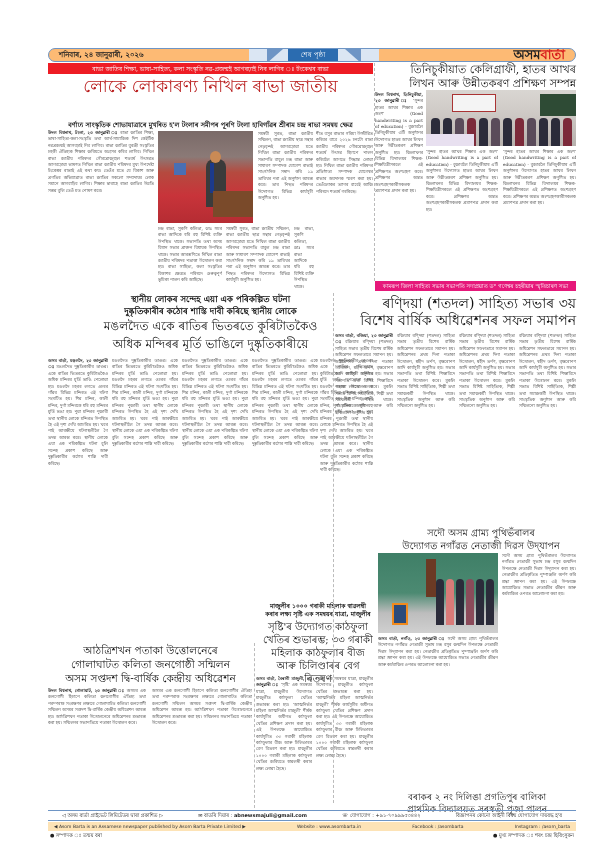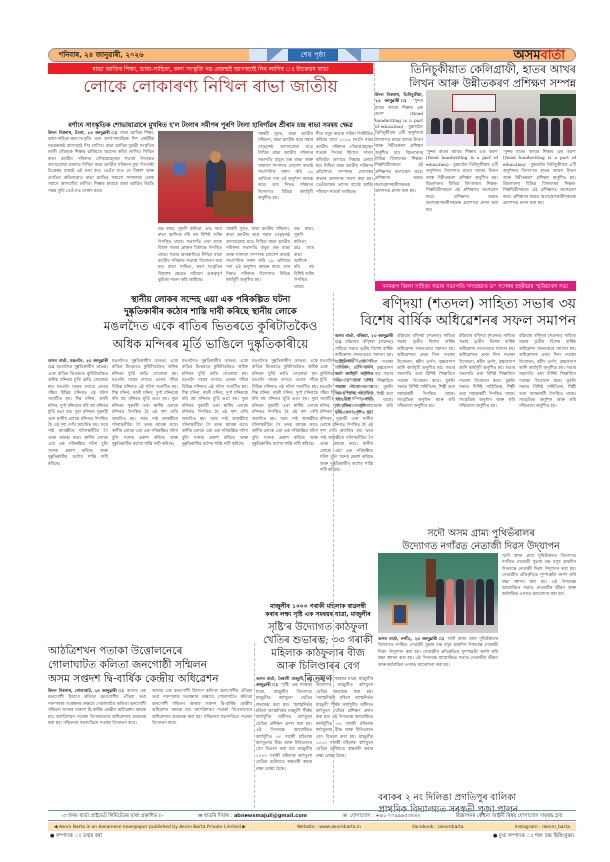--- a/index.html
+++ b/index.html
@@ -29,21 +29,21 @@
   .photo-main { left: 110px; top: 83px; width: 95px; height: 92px; background: linear-gradient(180deg, #7a6a68 0%, #8b7a77 28%, #b54a3f 45%, #c8343a 70%, #b52c33 100%); }
   .photo-main .podium { position: absolute; right: 0; bottom: 6px; width: 40px; height: 26px; background: #7a4a2a; }
   .photo-main .person { position: absolute; left: 48px; top: 28px; width: 20px; height: 48px; background: #3b3b3b; border-radius: 8px 8px 0 0; }
   .photo-main .head { position: absolute; left: 52px; top: 20px; width: 11px; height: 12px; background: #c98a55; border-radius: 50%; }
   .photo-main .scarf { position: absolute; left: 52px; top: 32px; width: 4px; height: 30px; background: #1c3a8a; }
   .photo-main .screen { position: absolute; left: 16px; top: 32px; width: 12px; height: 12px; background: #4a6fb3; }
 
   .local-head1 { position: absolute; left: 0; top: 245px; width: 325px; text-align: center; font-size: 8.5px; font-weight: bold; line-height: 12px; }
   .local-head2 { position: absolute; left: 0; top: 269px; width: 325px; text-align: center; font-family: "DejaVu Serif", serif; font-size: 12px; line-height: 18px; }
 
-  .fag-head { position: absolute; left: 0; top: 595px; width: 205px; text-align: left; font-family: "DejaVu Serif", serif; font-size: 10.5px; line-height: 14px; }
+  .fag-head { position: absolute; left: 0; top: 595px; width: 205px; text-align: center; font-family: "DejaVu Serif", serif; font-size: 10.5px; line-height: 14px; }
   .kath-head1 { position: absolute; left: 215px; top: 554px; width: 110px; text-align: center; font-size: 6px; font-weight: bold; line-height: 8px; }
   .kath-head2 { position: absolute; left: 215px; top: 572px; width: 110px; text-align: center; font-family: "DejaVu Serif", serif; font-size: 10px; line-height: 13px; }
 
   
   .right-head { position: absolute; left: 327px; top: 15px; width: 201px; font-family: "DejaVu Serif", serif; font-size: 11px; line-height: 14px; text-align: right; }
   .photo-right { left: 378px; top: 42px; width: 150px; height: 56px; background: linear-gradient(180deg, #d9d6d2 0%, #cfcac6 40%, #b7b1ad 100%); }
   .photo-right .board { position: absolute; left: 26px; top: 4px; width: 44px; height: 18px; background: #f4f4f4; border: 1px solid #a33; }
   .photo-right .chalk { position: absolute; right: 0; top: 4px; width: 36px; height: 22px; background: #2e4b35; }
   .photo-right .ppl { position: absolute; left: 0; bottom: 0; width: 100%; height: 32px; display: flex; justify-content: space-around; align-items: flex-end; padding: 0 3px; }
   .photo-right .ppl i { display: block; width: 9px; height: 28px; background: #2b2b3a; border-radius: 4px 4px 0 0; }
@@ -56,21 +56,21 @@
 
   .netaji-head { position: absolute; left: 338px; top: 478px; width: 190px; text-align: center; font-family: "DejaVu Serif", serif; font-size: 9.5px; line-height: 13px; }
   .photo-netaji { left: 330px; top: 505px; width: 120px; height: 80px; background: linear-gradient(180deg, #3f7f67 0%, #4c8a72 50%, #bdbdbd 75%, #d0d0d0 100%); }
   .photo-netaji .door { position: absolute; left: 48px; top: 6px; width: 10px; height: 38px; background: #6b3a24; }
   .photo-netaji .portrait { position: absolute; left: 14px; top: 50px; width: 16px; height: 22px; background: #2c4b7a; border: 2px solid #f08a1c; }
   .photo-netaji .ppl { position: absolute; left: 58px; top: 22px; width: 60px; height: 50px; display: flex; gap: 2px; align-items: flex-end; }
   .photo-netaji .ppl i { display: block; width: 8px; height: 46px; background: #2b2b3a; border-radius: 4px 4px 0 0; }
   .photo-netaji .ppl i:nth-child(2) { background: #d97a78; }
   .photo-netaji .ppl i:nth-child(4) { background: #8b4b5a; }
 
-  .barak-head { position: absolute; left: 330px; top: 743px; width: 198px; text-align: left; font-family: "DejaVu Serif", serif; font-size: 9px; line-height: 12px; }
+  .barak-head { position: absolute; left: 330px; top: 743px; width: 198px; text-align: center; font-family: "DejaVu Serif", serif; font-size: 9px; line-height: 12px; }
 
   .vrule { position: absolute; width: 0; border-left: 1px dashed #bbb; }
 
   
   .footer-info { position: absolute; left: 0; top: 762px; width: 528px; height: 11px; border-top: 1px solid #6e95c5; border-bottom: 1px solid #6e95c5; font-size: 5px; display: flex; align-items: center; justify-content: space-between; padding: 0 14px; color: #222; }
   .footer-info .email { font-weight: bold; font-family: "DejaVu Sans", sans-serif; }
   .footer-links { position: absolute; left: 0; top: 774px; width: 528px; height: 9px; background: #fde3b6; font-size: 4.5px; display: flex; align-items: center; justify-content: space-between; padding: 0 6px; color: #333; }
   .footer-editors { position: absolute; left: 0; top: 784px; width: 528px; height: 8px; font-size: 5px; display: flex; justify-content: space-between; padding: 0 2px; color: #222; }
 </style>
 </head>

